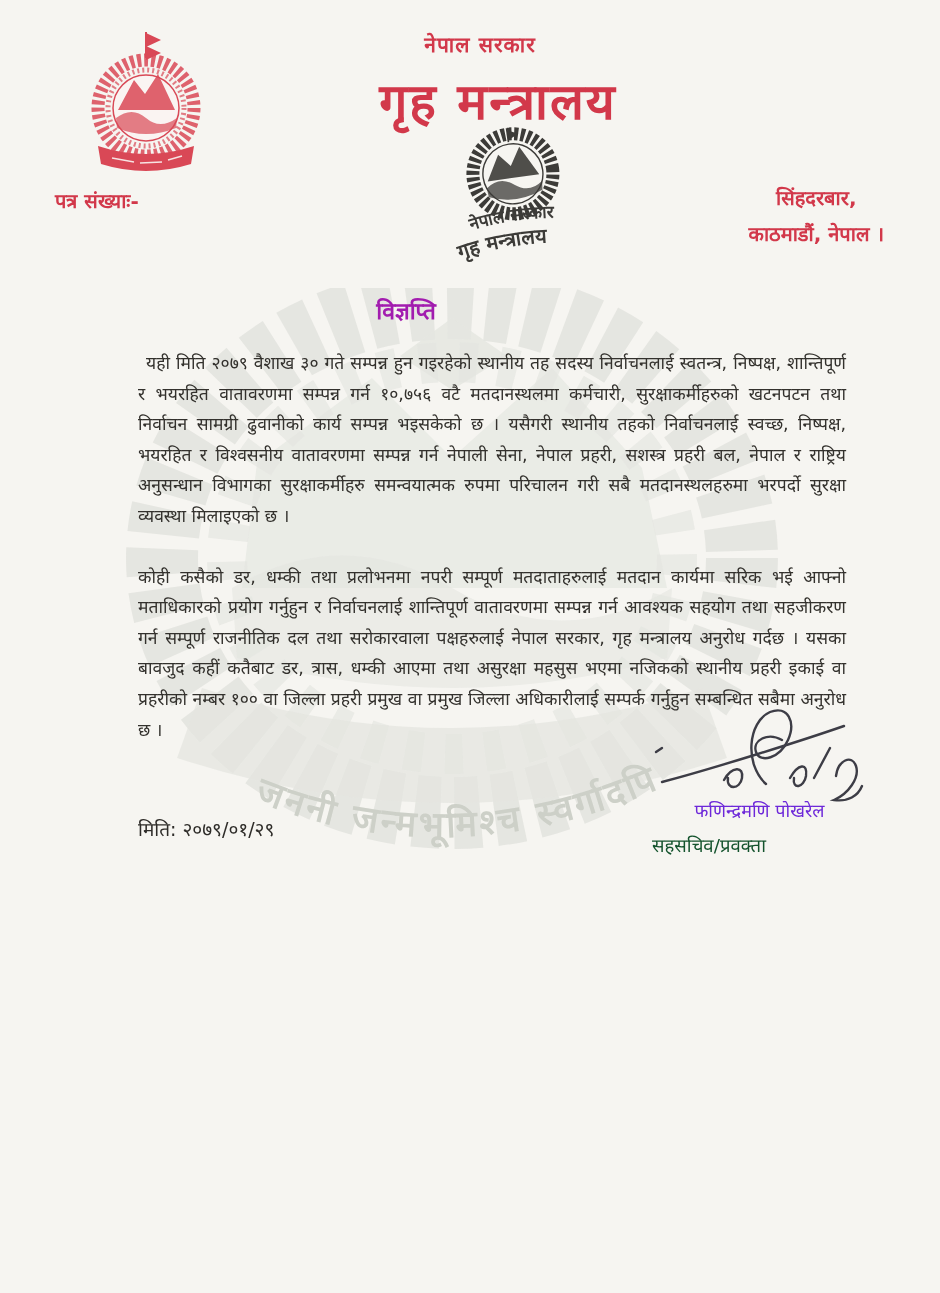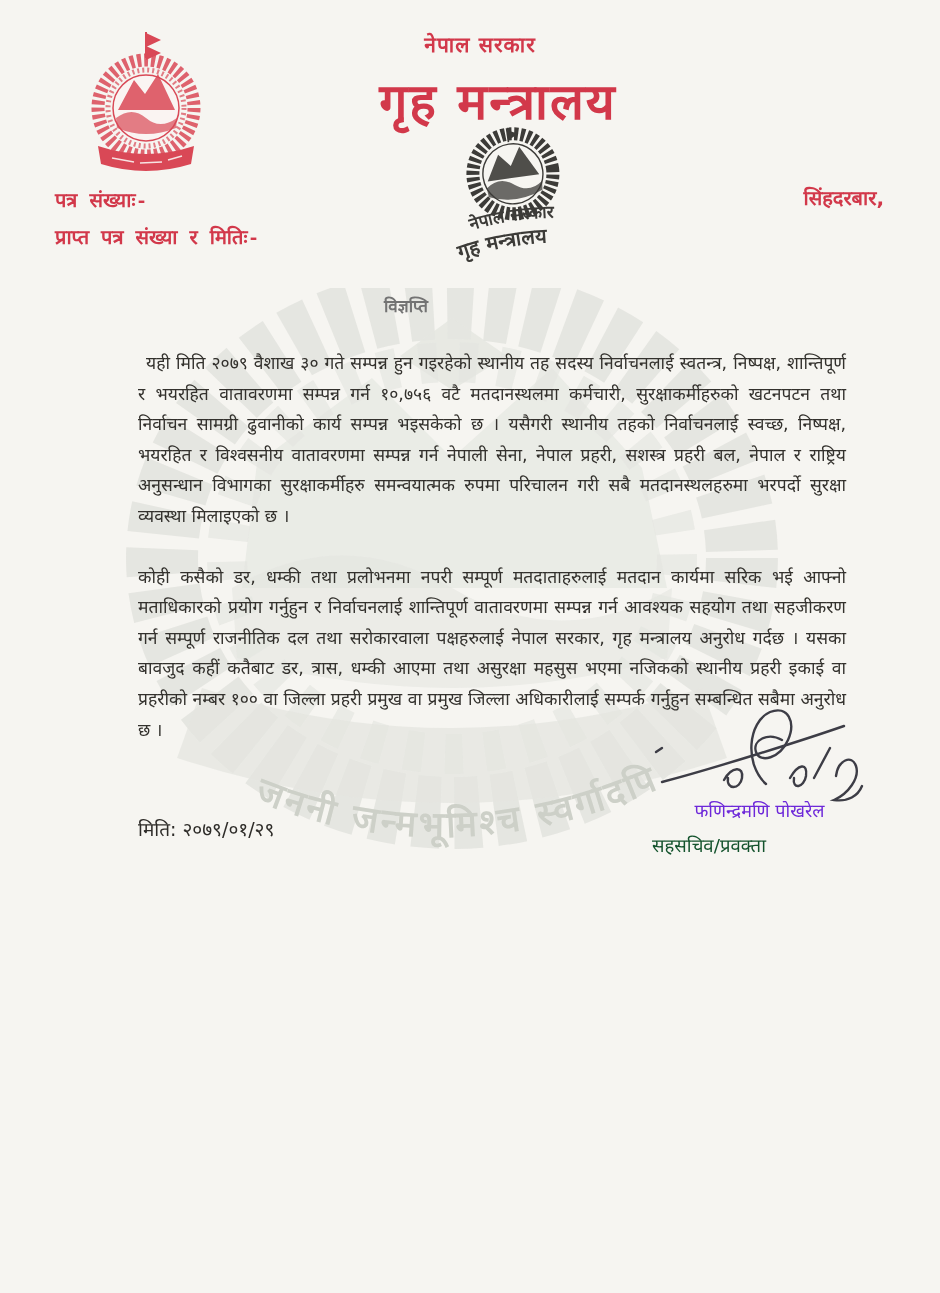--- a/index.html
+++ b/index.html
@@ -25,32 +25,31 @@
     font-size:50px; font-weight:bold; letter-spacing:2px;
     z-index:3;
   }
   #emblem-red { top:28px; left:82px; z-index:3; }
   #stamp { top:126px; left:418px; z-index:3; }
 
   #meta-block {
     top:183px; left:55px;
     font-size:20px; font-weight:bold; line-height:37px;
     z-index:3;
-    font-family:Liberation Mono, monospace;
   }
   #address-block {
     top:180px; right:56px;
     font-size:20px; font-weight:bold; line-height:36px;
     text-align:center; z-index:3;
   }
 
   
   #doc-title {
     top:294px; left:0; width:812px; text-align:center;
-    font-size:17px; font-weight:bold; color:#737373;
+    font-size:23px; font-weight:bold; color:#a21caf;
     z-index:3;
   }
   #body-text {
     top:348px; left:138px; width:708px;
     font-size:17.5px; line-height:30.6px;
     text-align:justify; color:#33312d;
     z-index:3;
   }
   #body-text p.para1 { margin-bottom:30px; text-indent:8px; }
 
@@ -136,25 +135,25 @@
       <textPath href="#stamp-arc1" startOffset="14%">नेपाल सरकार</textPath>
     </text>
     <text font-size="20" font-weight="bold" fill="#23221f">
       <textPath href="#stamp-arc2" startOffset="12%">गृह मन्त्रालय</textPath>
     </text>
   </g>
 </svg>
 
 <div id="meta-block" class="abs red">
   <div>पत्र संख्याः-</div>
-  <div>प्राप्त पत्र संख्या र मितिः-</div>
 </div>
 
 <div id="address-block" class="abs red">
   <div>सिंहदरबार,</div>
+  <div>काठमाडौं, नेपाल ।</div>
 </div>
 
 <div id="doc-title" class="abs">विज्ञप्ति</div>
 
 <div id="body-text" class="abs">
   <p class="para1">यही मिति २०७९ वैशाख ३० गते सम्पन्न हुन गइरहेको स्थानीय तह सदस्य निर्वाचनलाई स्वतन्त्र, निष्पक्ष, शान्तिपूर्ण र भयरहित वातावरणमा सम्पन्न गर्न १०,७५६ वटै मतदानस्थलमा कर्मचारी, सुरक्षाकर्मीहरुको खटनपटन तथा निर्वाचन सामग्री ढुवानीको कार्य सम्पन्न भइसकेको छ । यसैगरी स्थानीय तहको निर्वाचनलाई स्वच्छ, निष्पक्ष, भयरहित र विश्वसनीय वातावरणमा सम्पन्न गर्न नेपाली सेना, नेपाल प्रहरी, सशस्त्र प्रहरी बल, नेपाल र राष्ट्रिय अनुसन्धान विभागका सुरक्षाकर्मीहरु समन्वयात्मक रुपमा परिचालन गरी सबै मतदानस्थलहरुमा भरपर्दो सुरक्षा व्यवस्था मिलाइएको छ ।</p>
   <p class="para2">कोही कसैको डर, धम्की तथा प्रलोभनमा नपरी सम्पूर्ण मतदाताहरुलाई मतदान कार्यमा सरिक भई आफ्नो मताधिकारको प्रयोग गर्नुहुन र निर्वाचनलाई शान्तिपूर्ण वातावरणमा सम्पन्न गर्न आवश्यक सहयोग तथा सहजीकरण गर्न सम्पूर्ण राजनीतिक दल तथा सरोकारवाला पक्षहरुलाई नेपाल सरकार, गृह मन्त्रालय अनुरोध गर्दछ । यसका बावजुद कहीं कतैबाट डर, त्रास, धम्की आएमा तथा असुरक्षा महसुस भएमा नजिकको स्थानीय प्रहरी इकाई वा प्रहरीको नम्बर १०० वा जिल्ला प्रहरी प्रमुख वा प्रमुख जिल्ला अधिकारीलाई सम्पर्क गर्नुहुन सम्बन्धित सबैमा अनुरोध छ ।</p>
 </div>
 
 <div id="date-line" class="abs">मिति: २०७९/०१/२९</div>

